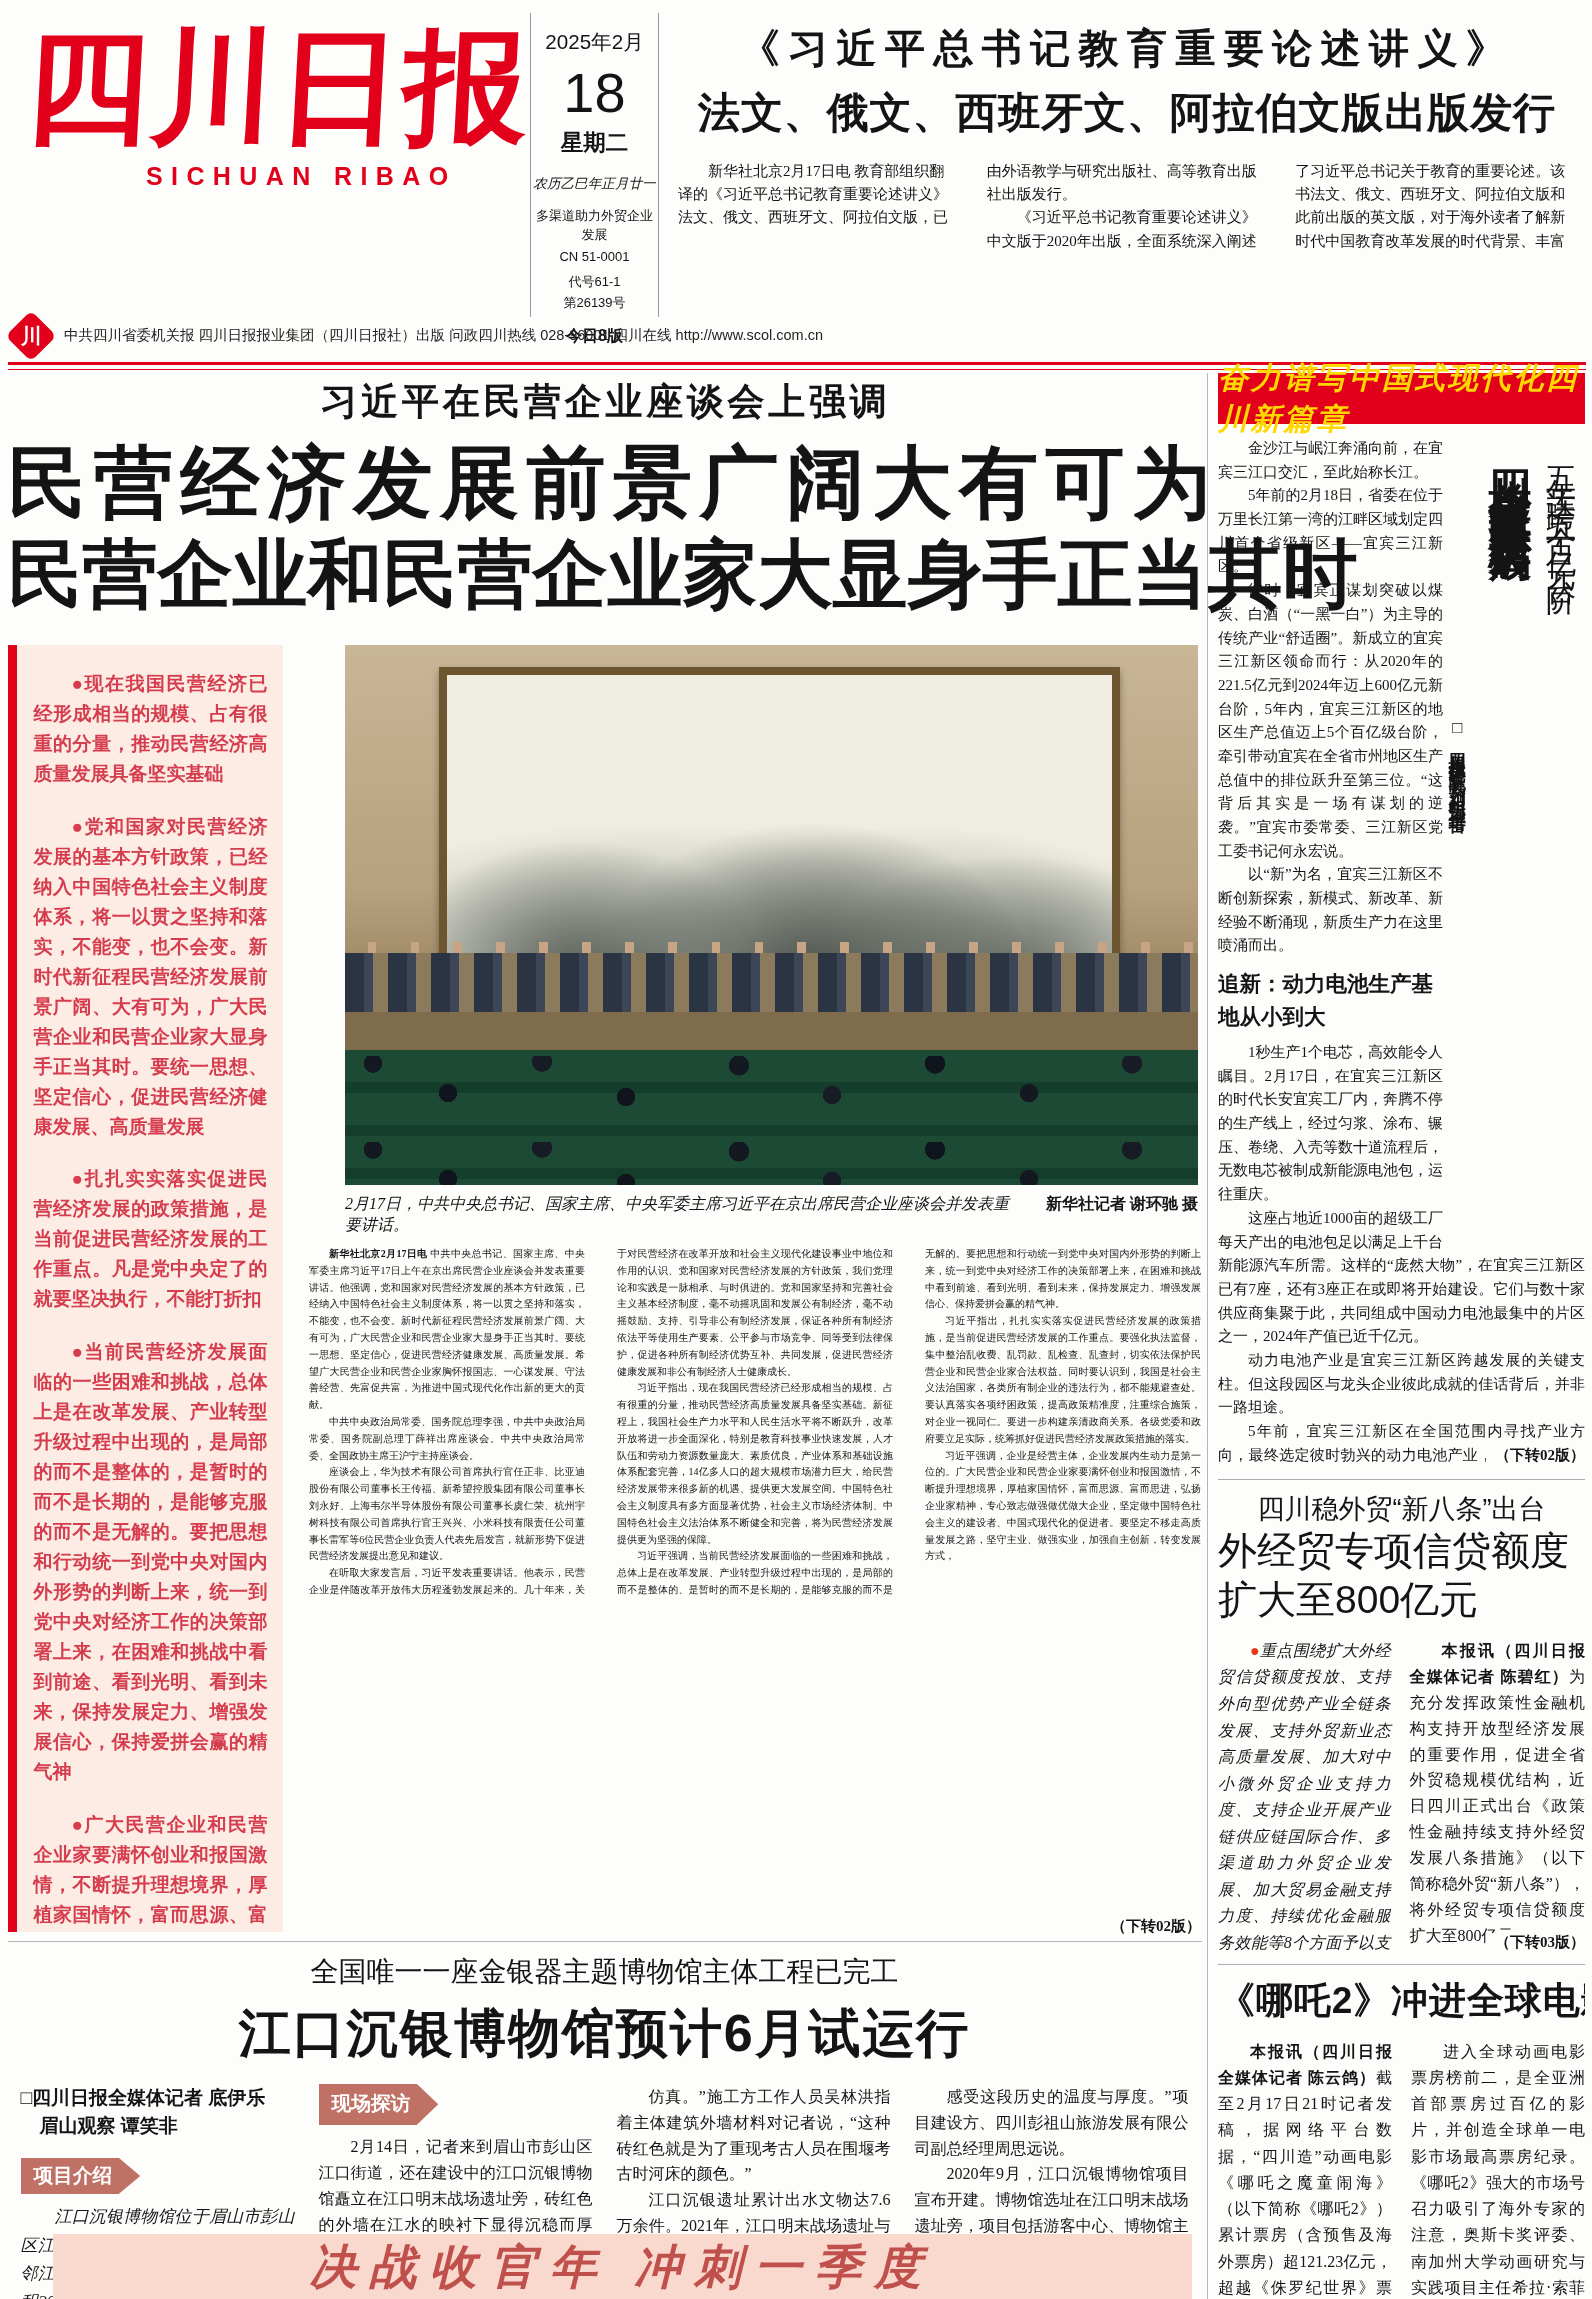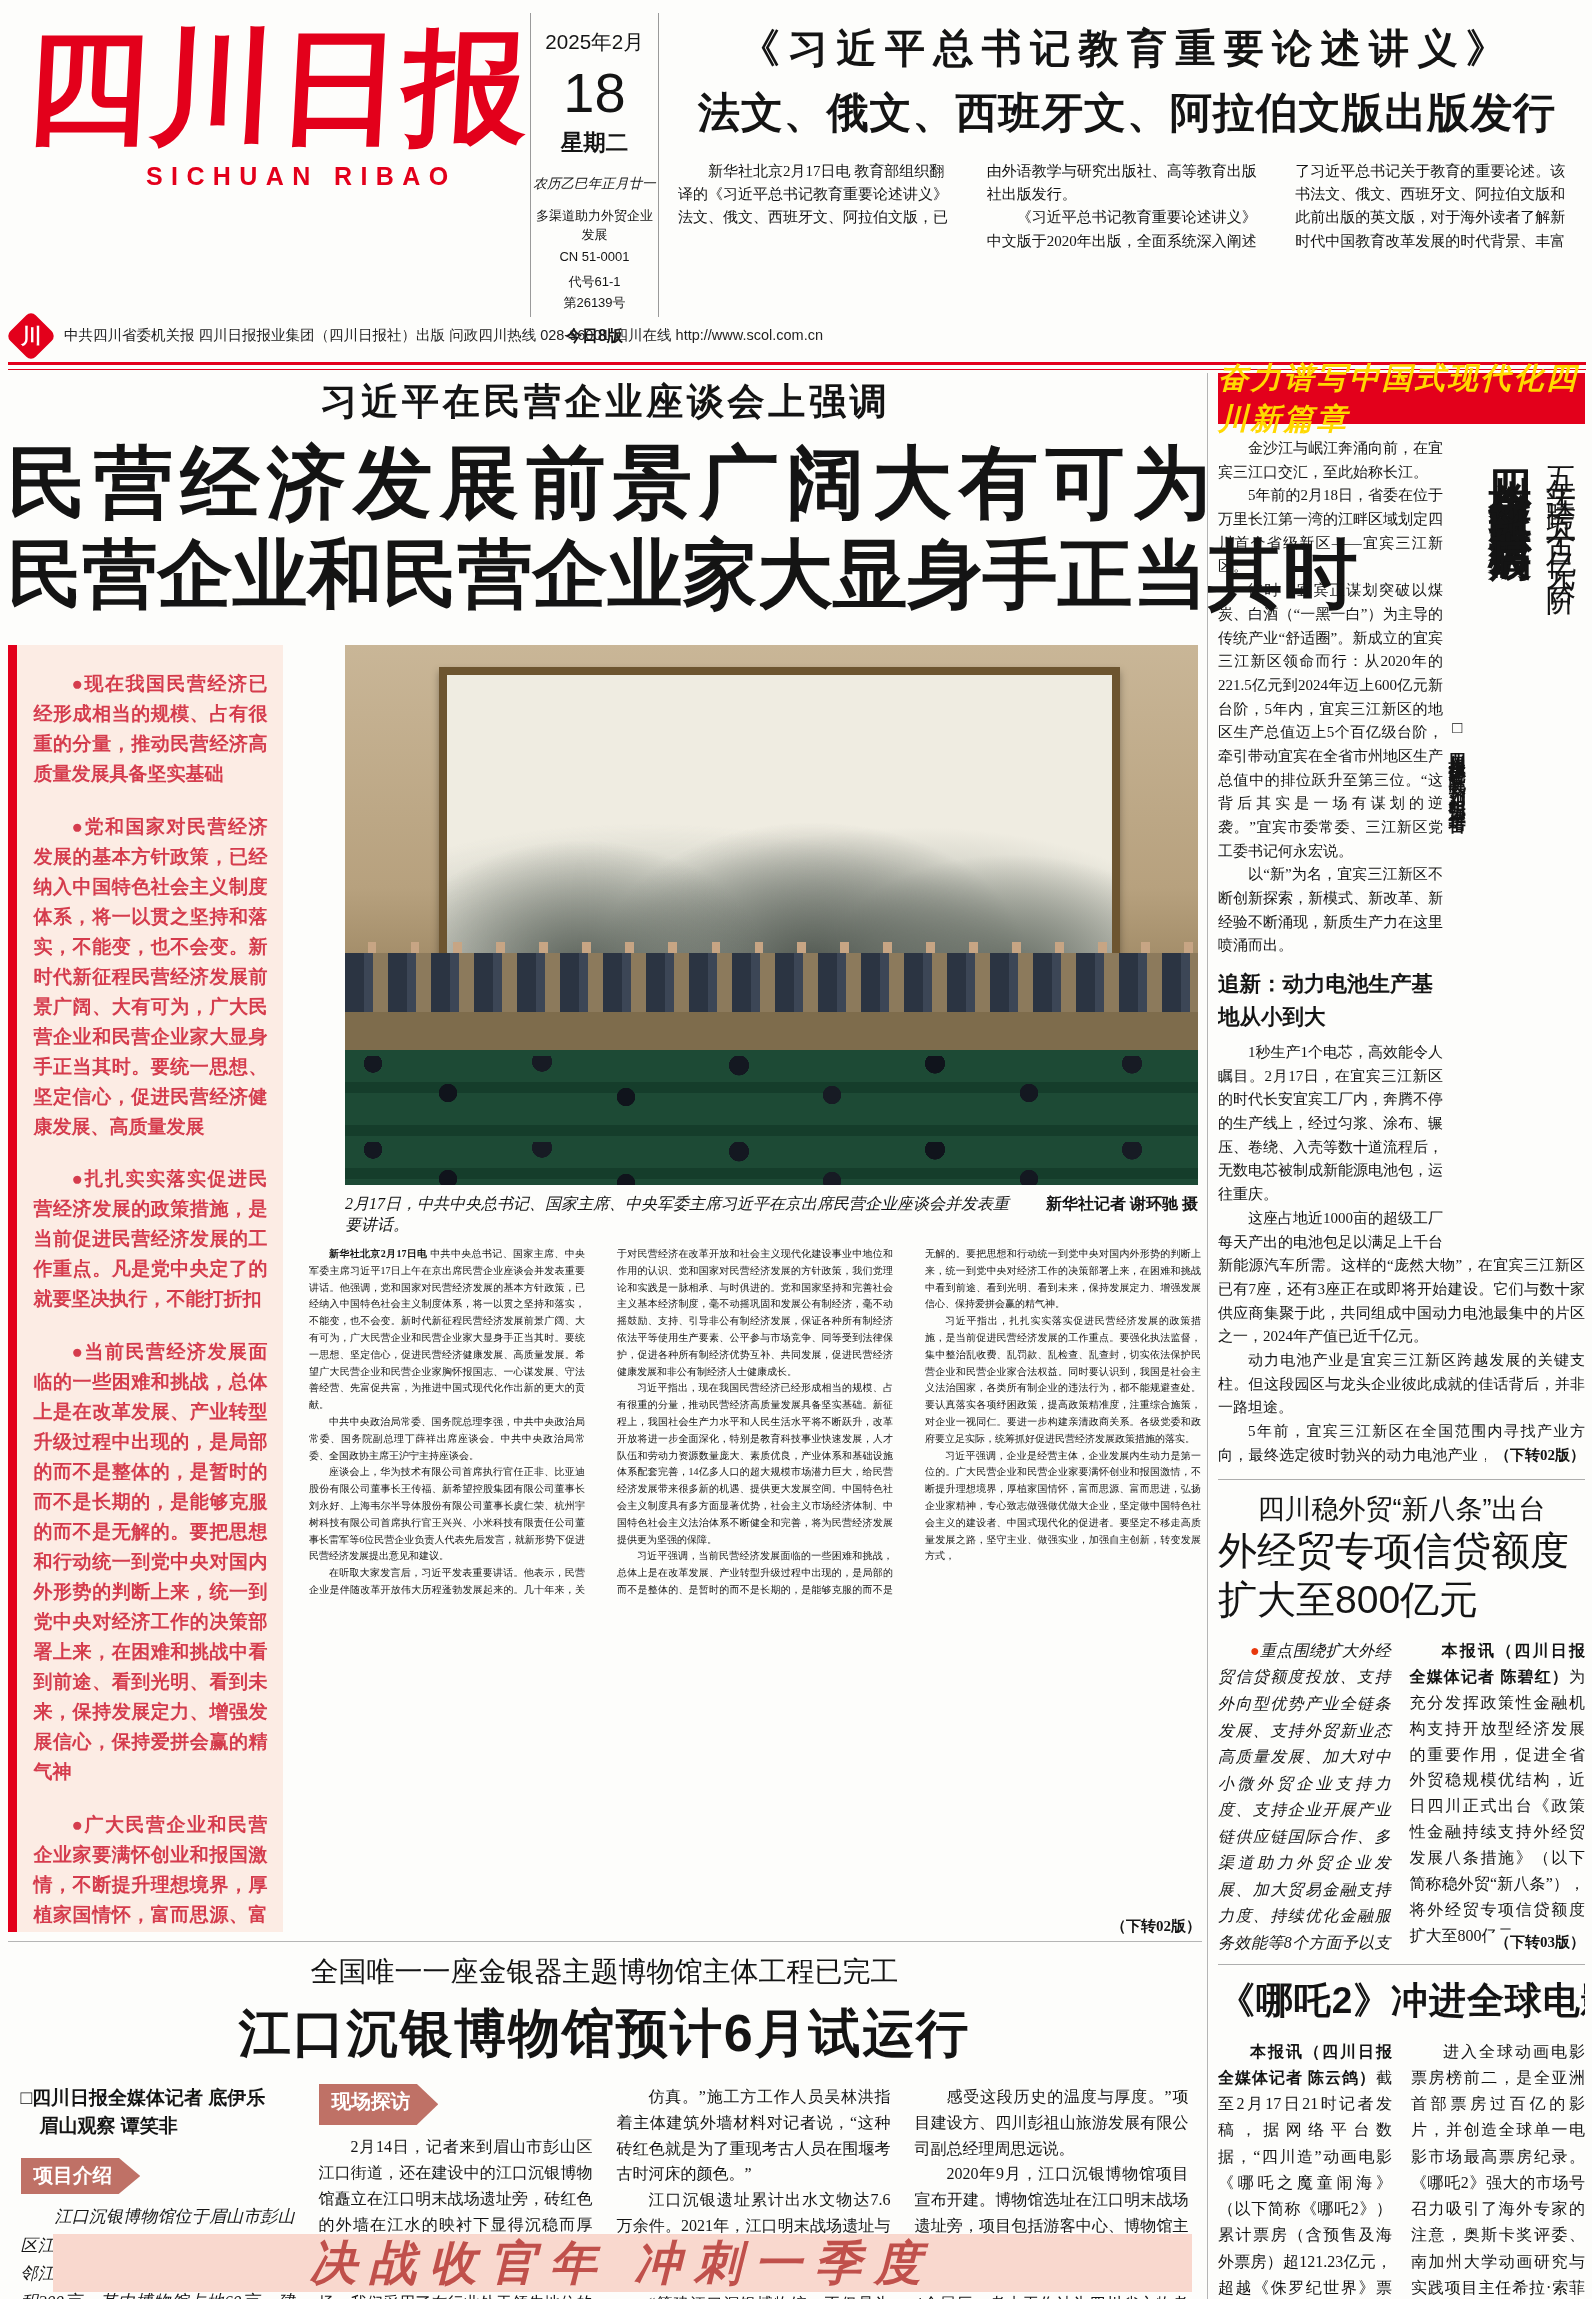--- a/index.html
+++ b/index.html
@@ -126,27 +126,27 @@
   
   .bottom{left:7.5px;top:1941px;width:1194px;height:358px;border-top:0.9px solid #b5b5b5;
           box-sizing:border-box;padding-top:11.2px;overflow:hidden;}
   .b-kicker{font-size:28px;text-align:center;font-family:"Liberation Sans",sans-serif;}
   .b-head{font-size:52px;font-weight:bold;text-align:center;margin-top:7.5px;letter-spacing:1.9px;
           font-family:"Liberation Sans",sans-serif;white-space:nowrap;}
   .b-row{display:flex;gap:24px;margin-top:15px;padding:0 13px;}
   .b-col0{flex:0 0 274px;}
   .b-byline{font-size:19px;font-weight:bold;line-height:1.5;font-family:"Liberation Sans",sans-serif;}
   .tag{display:inline-block;background:#bf7166;color:#fff;font-size:19.7px;font-weight:bold;
-       padding:4.7px 28px 4.7px 13px;margin:17px 0 9.4px 0;font-family:Liberation Mono, monospace;
+       padding:4.7px 28px 4.7px 13px;margin:17px 0 9.4px 0;font-family:Liberation Serif, serif;
        clip-path:polygon(0 0,82% 0,100% 50%,82% 100%,0 100%);}
   .b-intro p{margin:0;font-size:17px;line-height:1.66;text-indent:2em;text-align:justify;
              font-style:italic;}
   .b-col{flex:1;font-size:16px;line-height:1.62;}
   .b-col p{margin:0;text-indent:2em;text-align:justify;}
-  .b-banner{position:absolute;left:45px;top:292px;width:1139px;height:58px;background:#f9d8ce;
+  .b-banner{position:absolute;left:45px;top:292px;width:1139px;height:66px;background:#f9d8ce;
             display:flex;align-items:center;justify-content:center;color:#c0504b;
             font-size:47px;font-weight:bold;letter-spacing:13px;font-style:italic;
             font-family:"Liberation Serif",serif;}
 </style>
 </head>
 <body>
 
 <div class="page">
 
   <div class="abs" style="left:26px;top:24px;">

